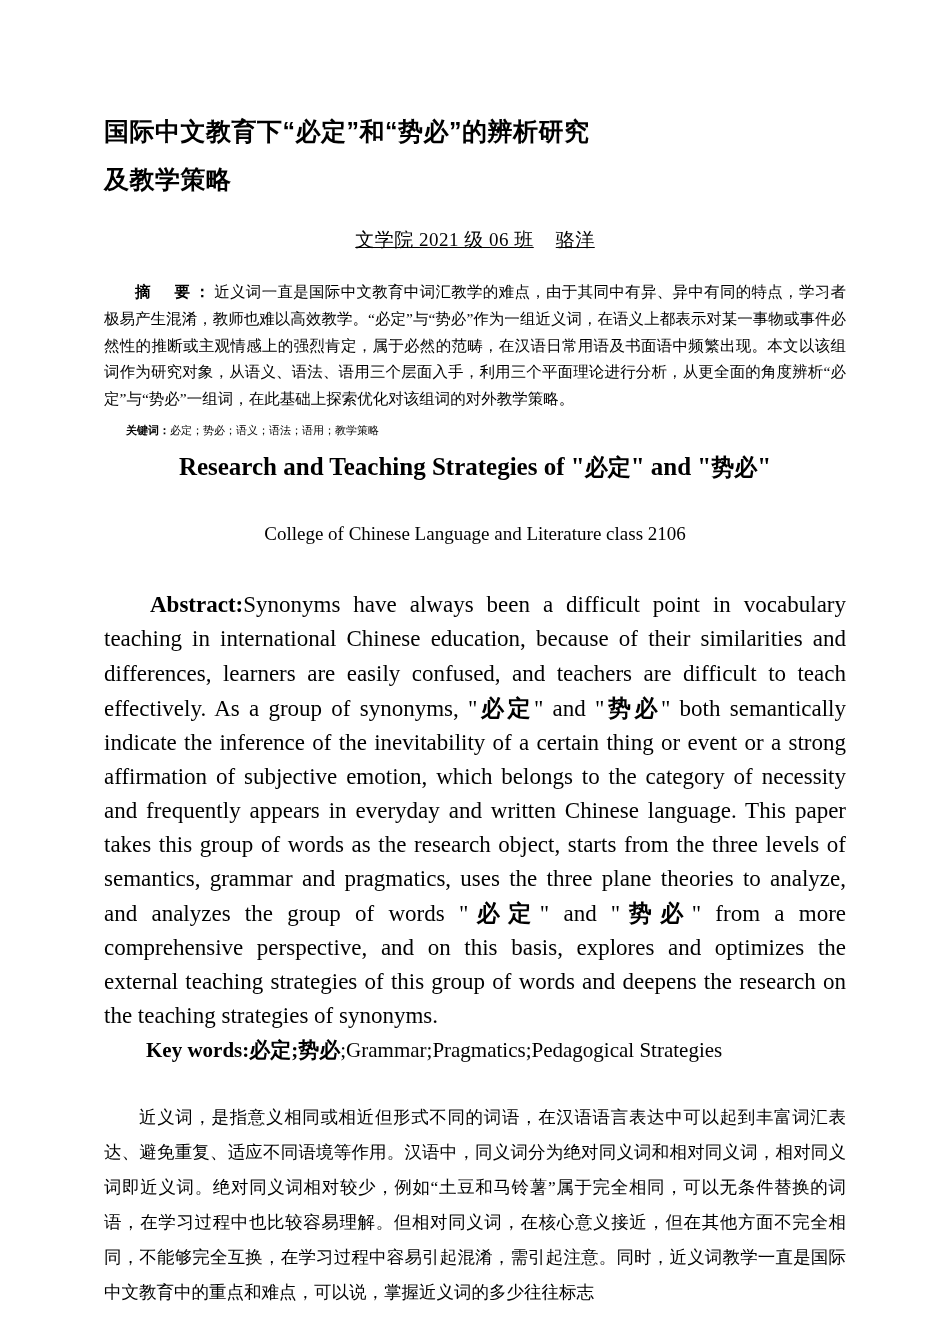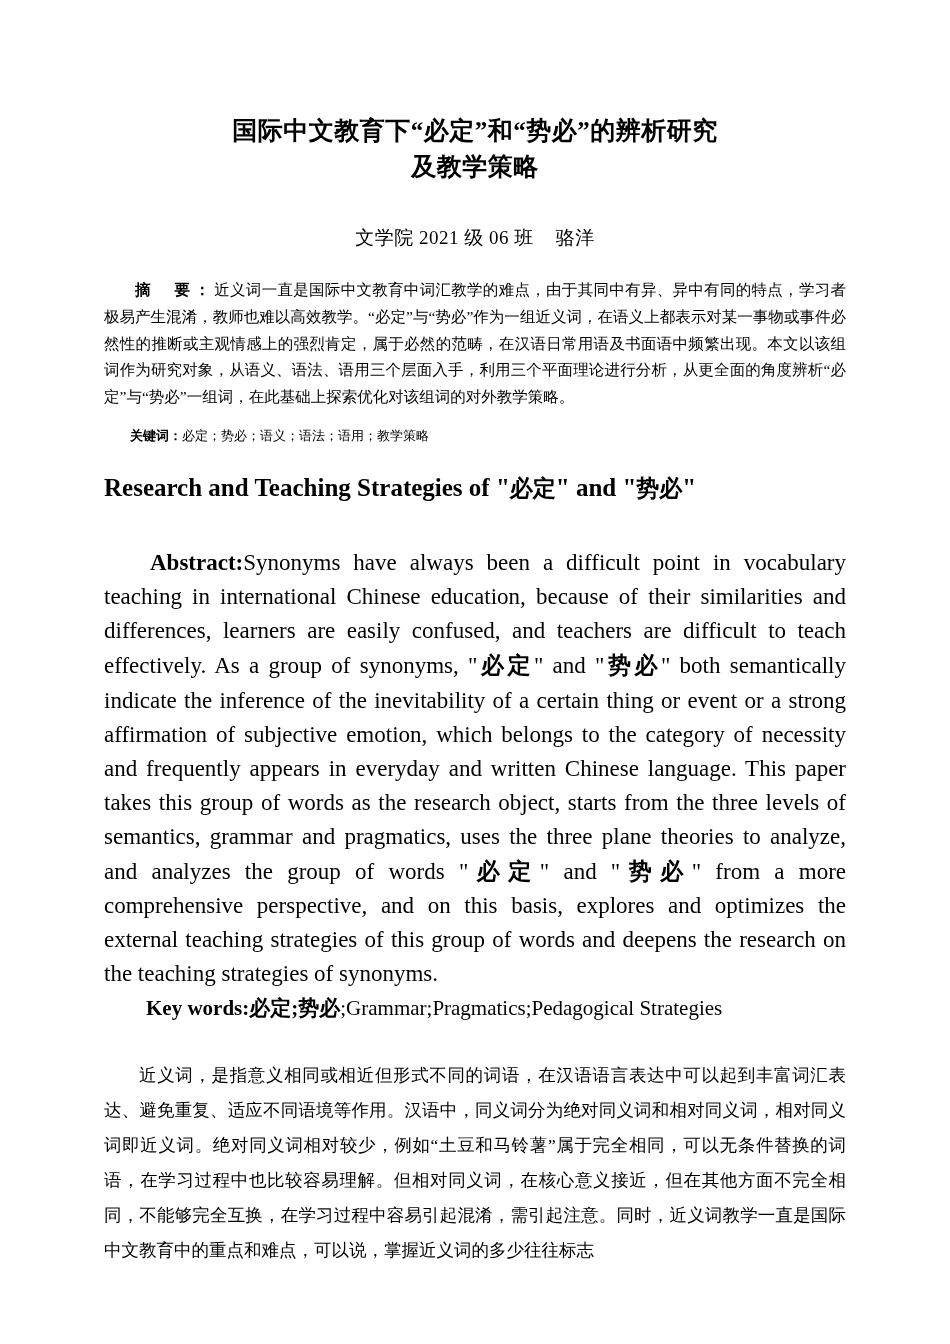--- a/index.html
+++ b/index.html
@@ -16,37 +16,38 @@
   .page {
     width: 950px;
     min-height: 1344px;
     box-sizing: border-box;
     padding: 96px 104px 40px 104px;
     position: relative;
   }
 
   
   .cn-title {
-    font-family: Liberation Serif, serif;
+    font-family: Liberation Sans, sans-serif;
     font-weight: bold;
     font-size: 25px;
     line-height: 1.45;
-    text-align: center;
     letter-spacing: 0.5px;
   }
   .cn-title .line2 {
     display: block;
+    margin-top: 12px;
   }
 
   .cn-author {
-    margin-top: 40px;
+    margin-top: 30px;
     text-align: center;
     font-size: 19px;
     font-family: "Liberation Serif", serif;
     letter-spacing: 0.5px;
+    text-decoration: underline;
   }
   .cn-author .author-name {
     margin-left: 22px;
   }
 
   
   .cn-abstract {
     margin-top: 26px;
     font-size: 15.5px;
     line-height: 1.72;
@@ -56,34 +57,34 @@
   .cn-abstract .label {
     font-family: "DejaVu Sans", "Liberation Sans", sans-serif;
     font-weight: bold;
     letter-spacing: 4px;
   }
   .cn-abstract p {
     margin: 0;
     text-indent: 2em;
   }
   .cn-keywords {
-    margin-top: 14px;
-    font-size: 13px;
+    margin-top: 8px;
+    font-size: 11px;
     line-height: 1.72;
     text-indent: 2em;
   }
   .cn-keywords .label {
     font-family: "DejaVu Sans", "Liberation Sans", sans-serif;
     font-weight: bold;
   }
 
   
   .en-title {
-    margin-top: 22px;
-    text-align: left;
+    margin-top: 8px;
+    text-align: center;
     font-size: 25px;
     line-height: 1.5;
     font-family: "Liberation Serif", serif;
   }
   .en-title .cjk {
     font-family: "DejaVu Sans", "Liberation Sans", sans-serif;
     font-weight: bold;
     font-size: 23px;
   }
 
@@ -159,20 +160,21 @@
 
   <div class="cn-keywords">
     <span class="label">关键词：</span><span>必定；势必；语义；语法；语用；教学策略</span>
   </div>
 
   <h2 class="en-title">
     <span>Research and Teaching Strategies of "</span><span class="cjk">必定</span><span>" and "</span><span class="cjk">势必</span><span>"</span><br>
   </h2>
 
   <div class="en-author-block">
+    <div>College of Chinese Language and Literature class 2106</div>
   </div>
 
   <div class="en-abstract">
     <p><span class="bold">Abstract:</span><span>Synonyms have always been a difficult point in vocabulary teaching in international Chinese education, because of their similarities and differences, learners are easily confused, and teachers are difficult to teach effectively. As a group of synonyms, "</span><span class="cjk-b">必定</span><span>" and "</span><span class="cjk-b">势必</span><span>" both semantically indicate the inference of the inevitability of a certain thing or event or a strong affirmation of subjective emotion, which belongs to the category of necessity and frequently appears in everyday and written Chinese language. This paper takes this group of words as the research object, starts from the three levels of semantics, grammar and pragmatics, uses the three plane theories to analyze, and analyzes the group of words "</span><span class="cjk-b">必定</span><span>" and "</span><span class="cjk-b">势必</span><span>" from a more comprehensive perspective, and on this basis, explores and optimizes the external teaching strategies of this group of words and deepens the research on the teaching strategies of synonyms.</span></p>
   </div>
 
   <div class="en-keywords">
     <span class="kw-label">Key words:</span><span class="cjk-b">必定</span><span class="kw-label">;</span><span class="cjk-b">势必</span><span>;Grammar;Pragmatics;Pedagogical Strategies</span>
   </div>
 

